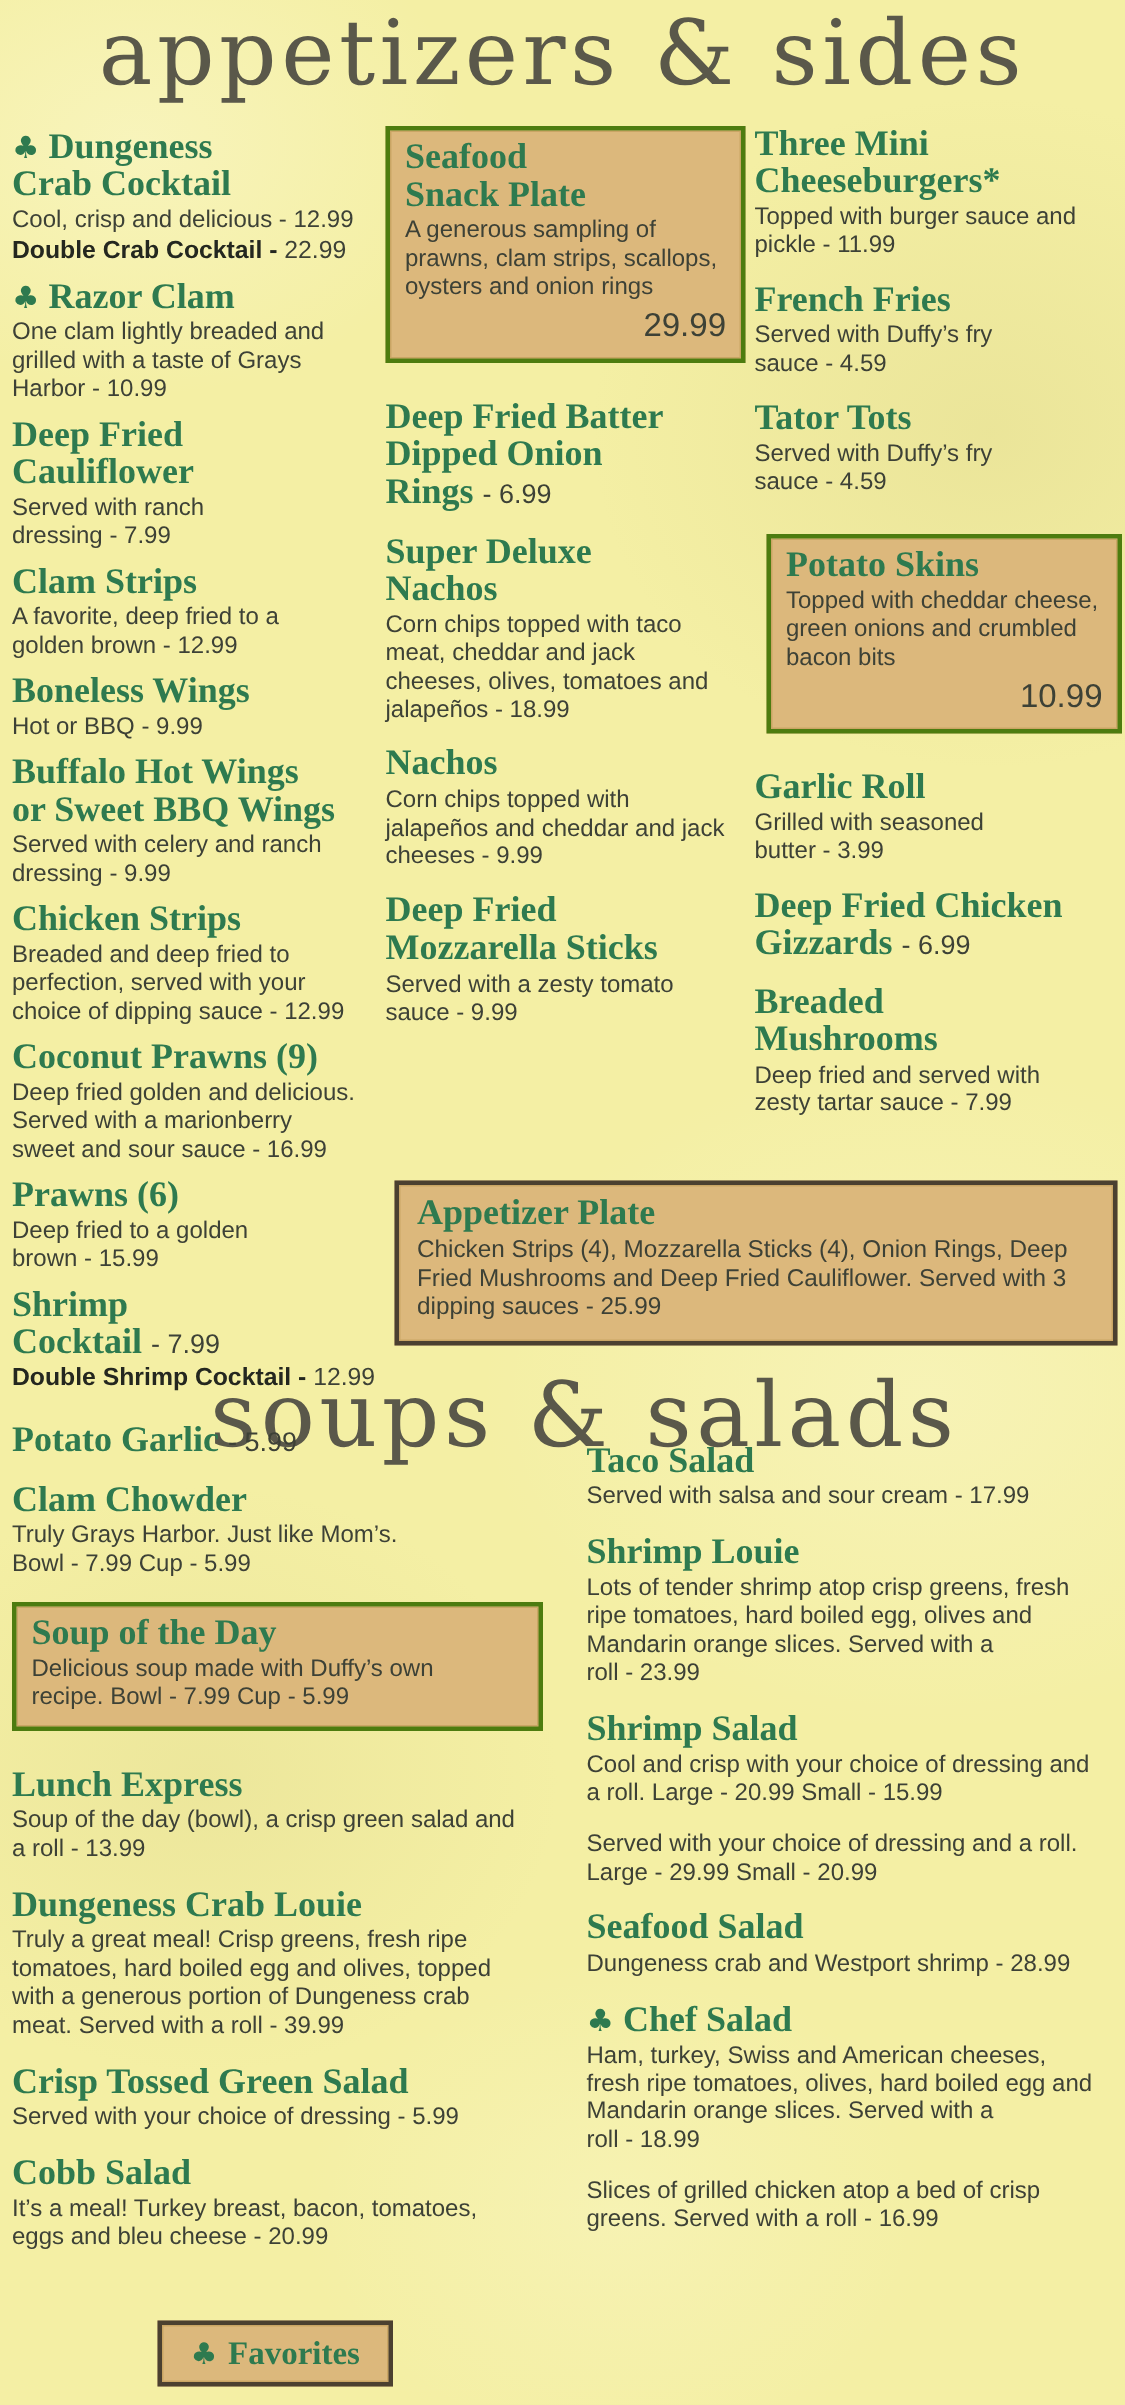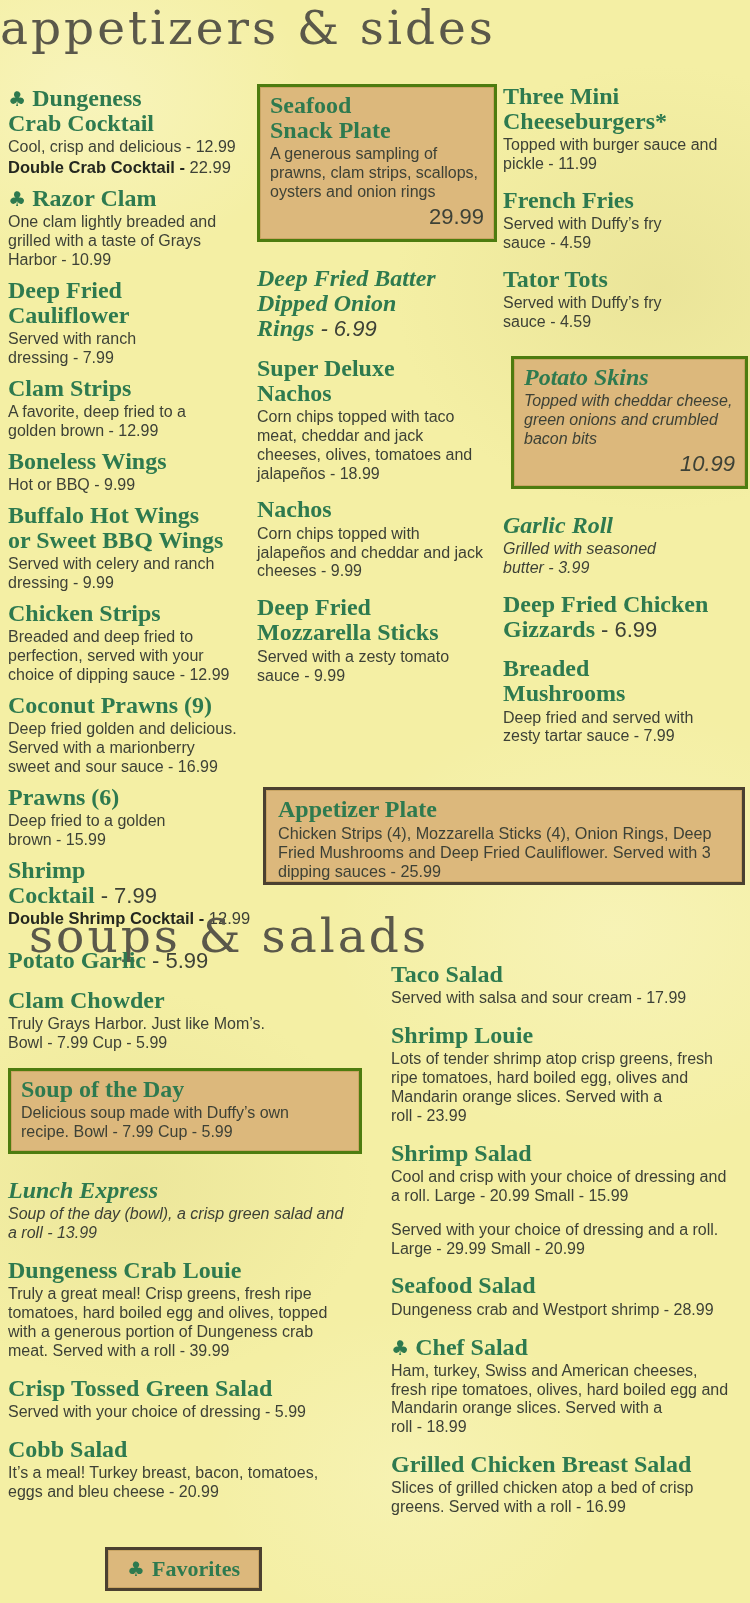--- a/index.html
+++ b/index.html
@@ -12,71 +12,71 @@
   #texture{
     position:absolute;inset:0;pointer-events:none;
     background:
       radial-gradient(ellipse 320px 240px at 12% 6%, rgba(251,248,206,0.55), transparent 70%),
       radial-gradient(ellipse 380px 320px at 88% 18%, rgba(213,205,128,0.30), transparent 70%),
       radial-gradient(ellipse 420px 320px at 82% 58%, rgba(251,248,206,0.42), transparent 70%),
       radial-gradient(ellipse 340px 280px at 18% 74%, rgba(213,205,128,0.25), transparent 70%),
       radial-gradient(ellipse 300px 240px at 55% 92%, rgba(251,248,206,0.35), transparent 70%);
   }
   .section-title{
-    position:absolute;left:0;right:0;margin:0;text-align:left;
+    position:absolute;left:0;right:0;margin:0;text-align:center;
     font-family:"DejaVu Serif","Liberation Serif",serif;
-    font-weight:400;font-size:47px;letter-spacing:3px;
+    font-weight:400;font-size:60px;letter-spacing:3px;
     color:#5a584a;line-height:1.2;
   }
   #title-appetizers{top:0;}
   #title-soups{top:908px;margin-left:29px;}
   .col{position:absolute;}
   #col-app-left{left:8px;top:86px;width:248px;}
   #col-app-mid{left:257px;top:84px;width:240px;}
   #col-app-right{left:503px;top:84px;width:245px;}
   #col-soup-left{left:8px;top:948px;width:366px;}
   #col-soup-right{left:391px;top:962px;width:352px;}
 
   .menu-item{margin-bottom:13px;}
   #col-app-left .menu-item{margin-bottom:8px;}
   #col-app-mid .menu-item{margin-bottom:14px;}
   #col-app-right .menu-item{margin-bottom:14px;}
   #col-soup-left .menu-item,#col-soup-right .menu-item{margin-bottom:15px;}
-  .menu-item.gap{margin-top:24px;font-style:italic;}
+  .menu-item.gap{margin-top:24px;}
 
   h3.item-name{
     margin:0;font-family:"Liberation Serif",serif;font-weight:700;
     color:#2e7a4f;font-size:24px;line-height:1.05;
   }
   .nm{white-space:pre-line;}
   .shamrock{color:#2e7a4f;font-family:"DejaVu Sans",sans-serif;font-size:0.85em;}
   .inline-price{
     font-family:"Liberation Sans",sans-serif;font-weight:400;
-    color:#3d4136;font-size:22px;
+    color:#3d4136;font-size:18px;
   }
   .desc{
     margin:2px 0 0;font-size:16px;line-height:1.18;
     color:#3d4136;white-space:pre-line;
   }
   .bold-line{margin:1px 0 0;font-size:16.5px;line-height:1.2;color:#24271f;}
   .bold-line b{font-weight:700;}
   .bold-line .bold-price{font-weight:400;color:#3d4136;margin-top:40px;}
   .center-price{text-align:right;font-size:22px;color:#3d4136;margin-top:2px;}
 
   .boxed{
     background:#dcb87c;border:3px solid #4d7c0f;
     padding:6px 10px 9px;box-shadow:0 0 0 1px #c9a564 inset;
   }
   #col-app-right .boxed{margin-left:8px;}
   #col-soup-left .boxed{margin-right:12px;}
 
   #plate-box{
     position:absolute;left:263px;top:787px;width:482px;
     background:#dcb87c;border:3px solid #4b4030;
-    padding:7px 12px 0;box-shadow:0 0 0 1px #c9a564 inset;
+    padding:7px 12px 12px;box-shadow:0 0 0 1px #c9a564 inset;
     box-sizing:border-box;
   }
   #plate-box h3{margin:0;font-family:"Liberation Serif",serif;font-weight:700;color:#2e7a4f;font-size:24px;line-height:1.05;}
   #plate-box .desc{font-size:16.2px;}
 
   #favorites-box{
     position:absolute;left:105px;top:1547px;width:157px;height:44px;
     background:#dcb87c;border:3px solid #4b4030;box-sizing:border-box;
     box-shadow:0 0 0 1px #c9a564 inset;
     display:flex;align-items:center;justify-content:center;gap:7px;
@@ -295,21 +295,20 @@
       <p class="desc">Dungeness crab and Westport shrimp - 28.99</p>
     </div>
     <div class="menu-item">
       <h3 class="item-name"><span class="shamrock">♣</span> <span class="nm">Chef Salad</span></h3>
       <p class="desc">Ham, turkey, Swiss and American cheeses,
 fresh ripe tomatoes, olives, hard boiled egg and
 Mandarin orange slices. Served with a
 roll - 18.99</p>
     </div>
     <div class="menu-item">
-      <h3 class="item-name"><span class="nm">Grilled Chicken Breast Salad</span></h3>
       <p class="desc">Slices of grilled chicken atop a bed of crisp
 greens. Served with a roll - 16.99</p>
     </div>
   </div>
 
 <div id="favorites-box">
   <span class="shamrock">♣</span>
   <span>Favorites</span>
 </div>
 

